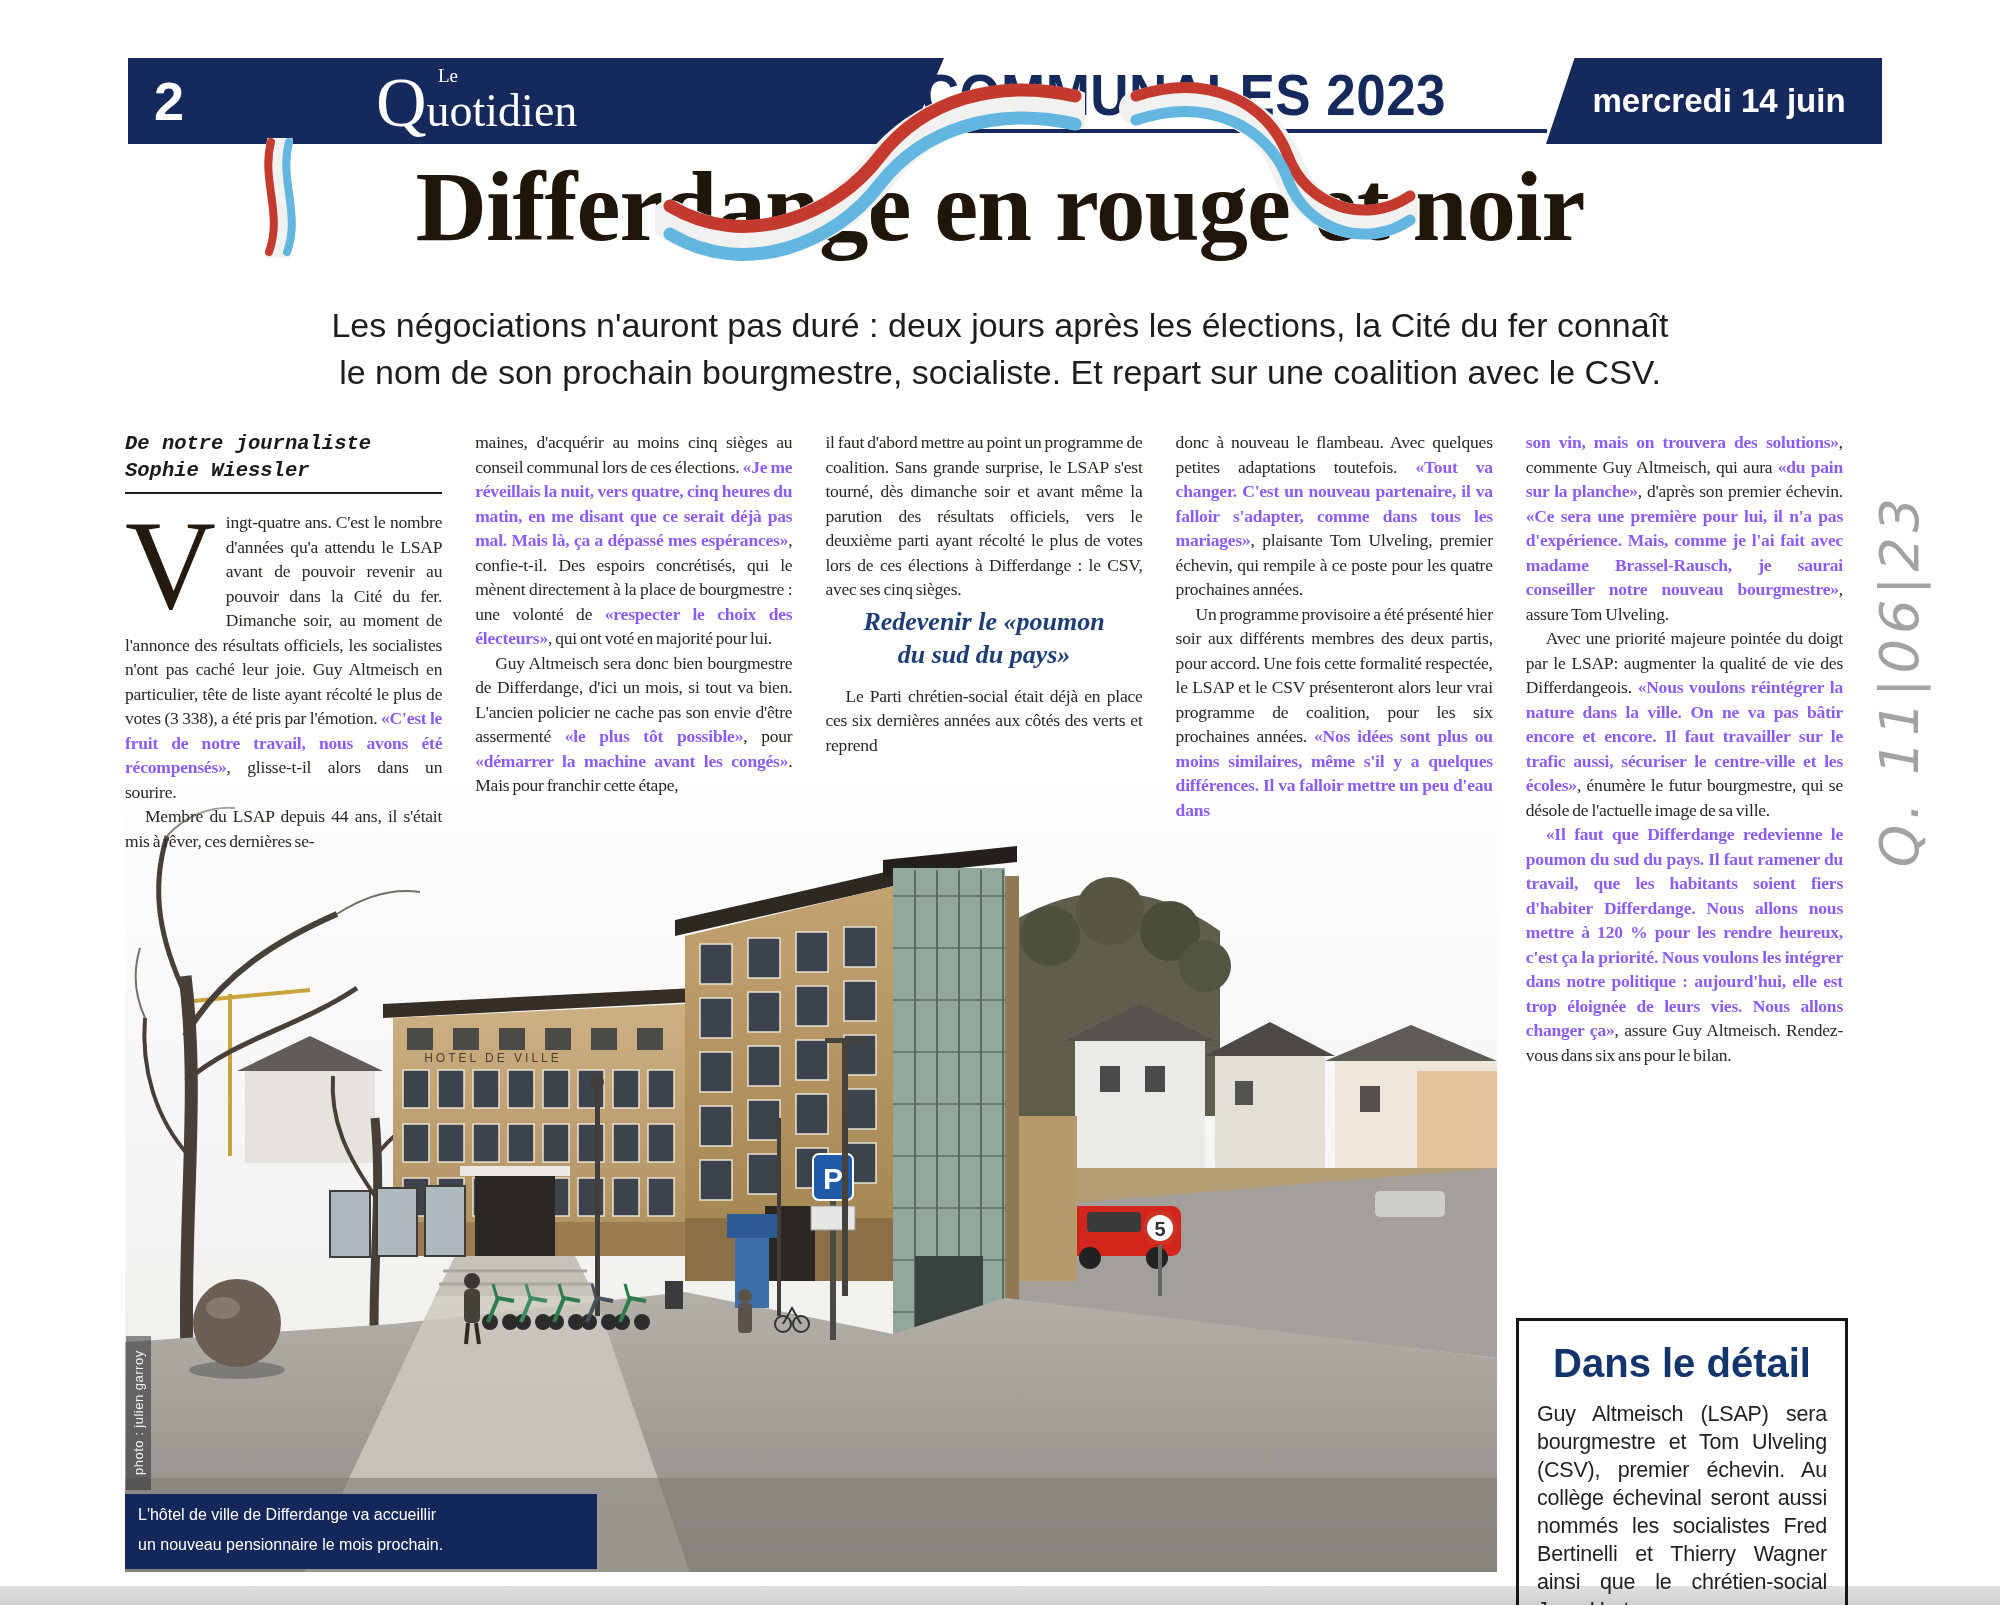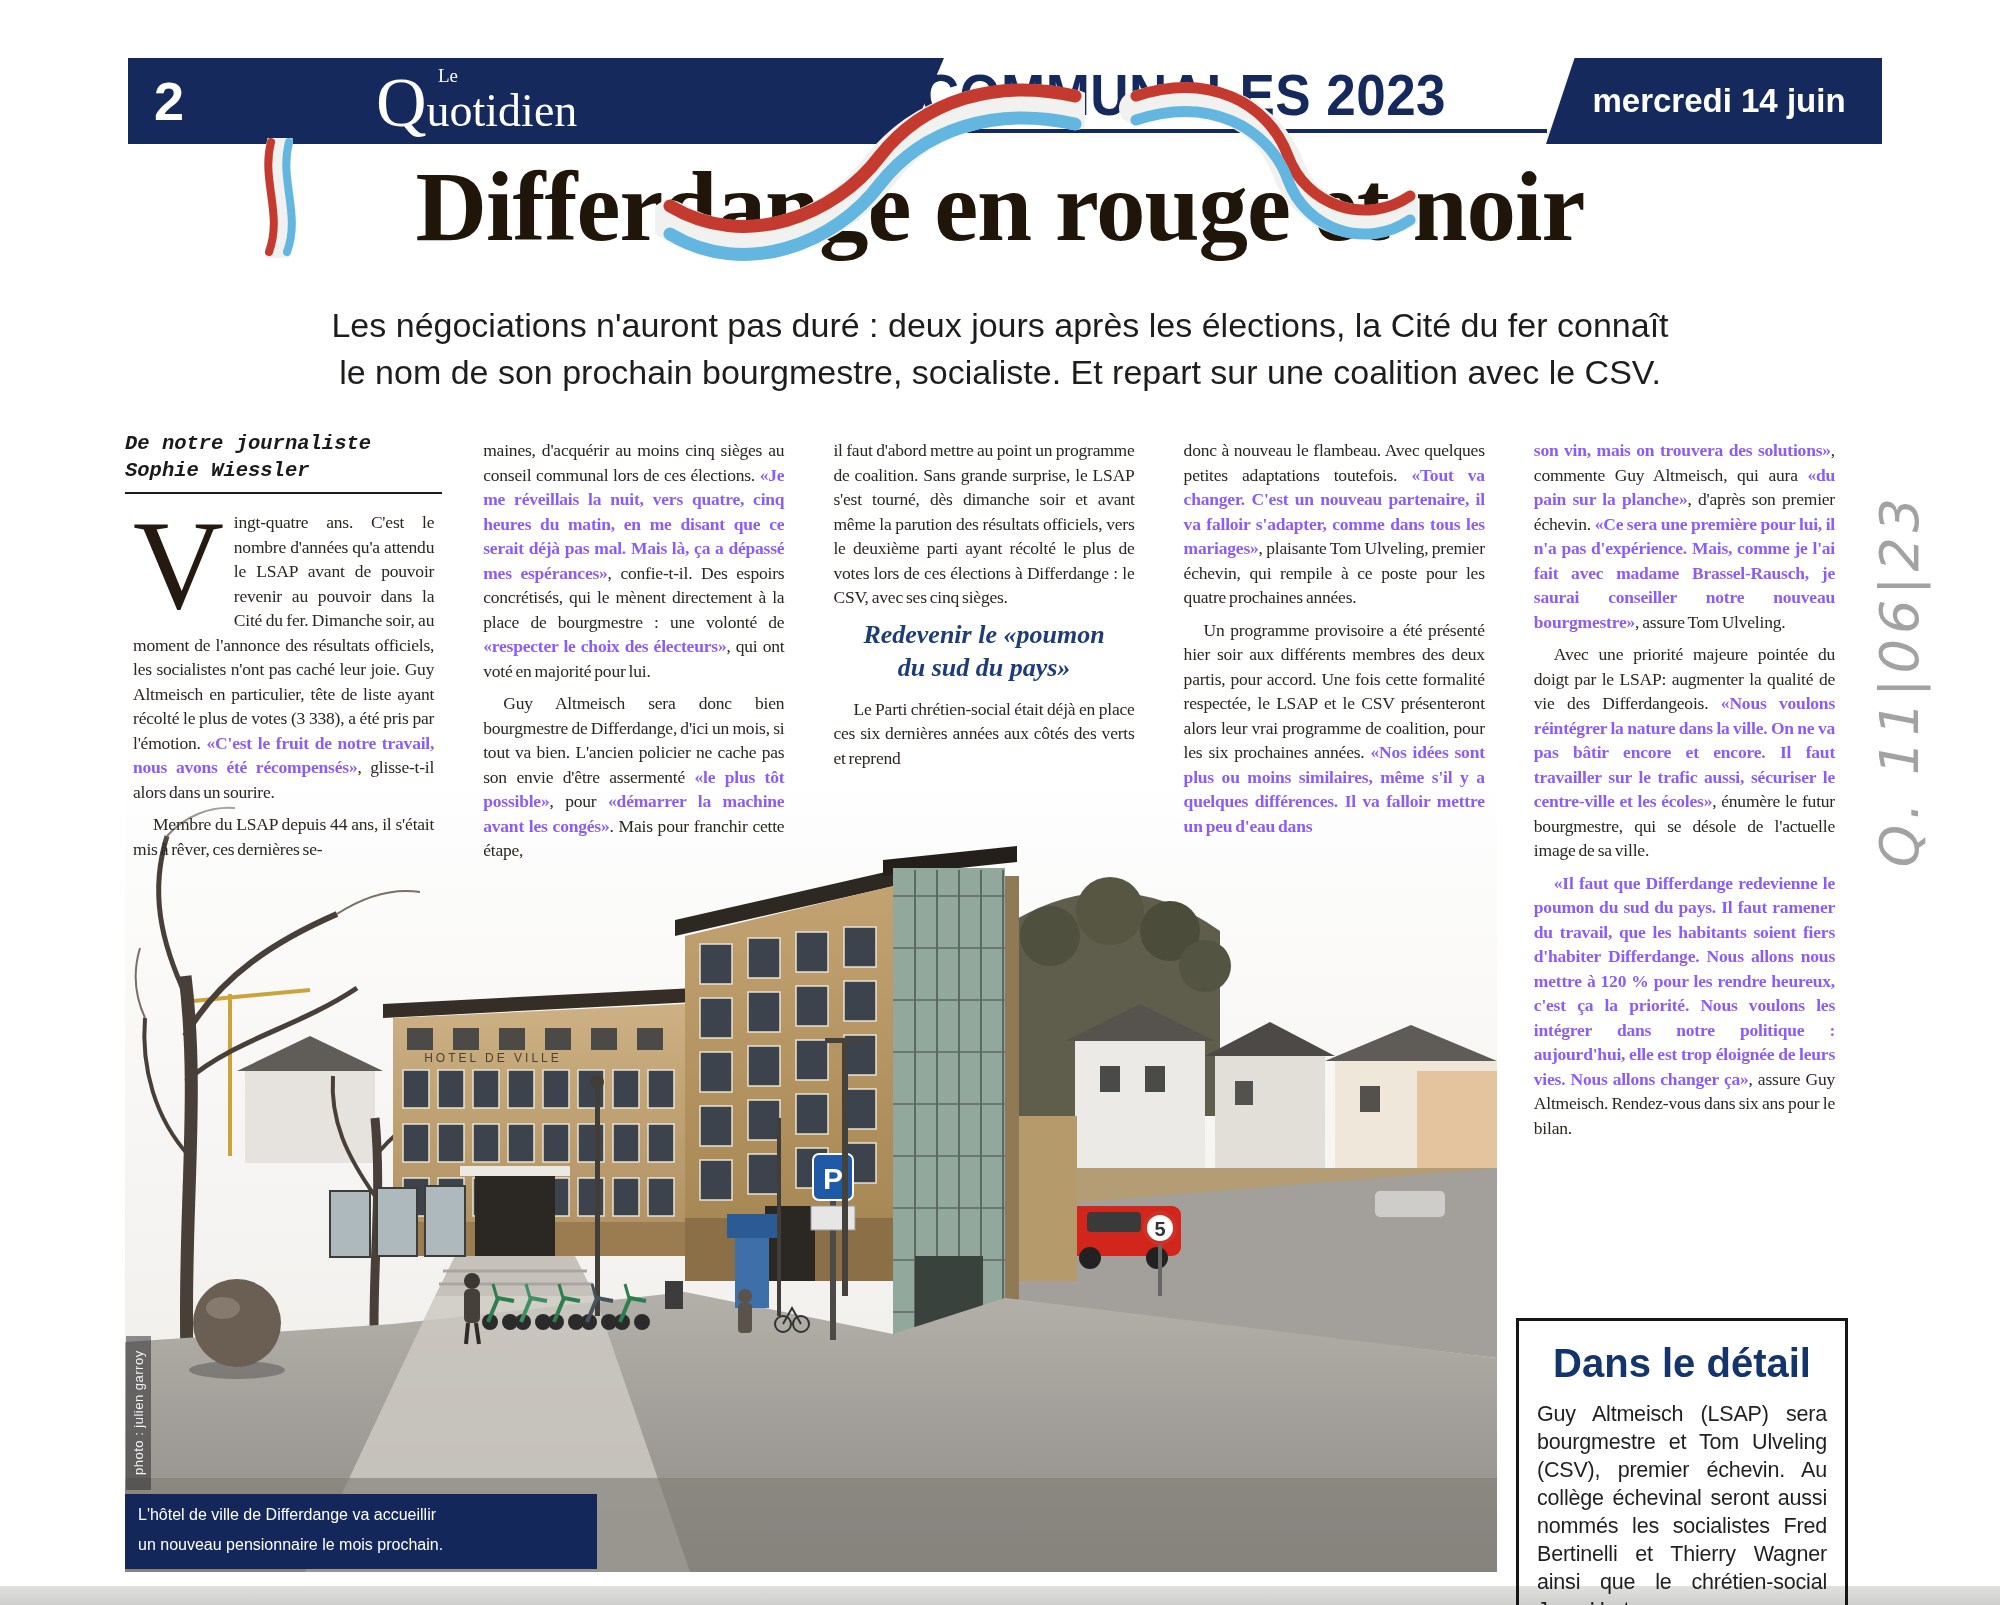--- a/index.html
+++ b/index.html
@@ -28,21 +28,21 @@
   
   .headline{position:absolute;left:200px;top:150px;width:1600px;text-align:center;
     font-family:"Liberation Serif",serif;font-weight:700;font-size:99px;color:#201509;
     letter-spacing:-1px;z-index:2;}
   .deck{position:absolute;left:200px;top:302px;width:1600px;text-align:center;
     font-size:34px;line-height:47px;color:#1d1d1b;z-index:2;}
   
   .columns{position:absolute;left:125px;top:430px;width:1718px;display:flex;gap:33px;z-index:2;}
   .col{flex:1;font-family:"Liberation Serif",serif;font-size:17.5px;line-height:24.5px;
     text-align:justify;color:#2a2620;letter-spacing:-.2px;word-spacing:-1.2px;}
-  .col p{margin:8px;}
+  .col p{margin:0;}
   .col p.indent{text-indent:20px;}
   .col .b{font-weight:700;color:#8b5cf6;}
   .byline{font-style:italic;font-weight:700;font-size:20.5px;line-height:27px;
     font-family:Liberation Mono, monospace;color:#1a1a1a;text-align:left;
     letter-spacing:0;word-spacing:0;}
   .byline-rule{height:2px;background:#1c1c1c;margin:8px 0 16px;}
   .dropcap{float:left;font-family:"Liberation Serif",serif;font-size:126px;line-height:100px;
     padding:6px 10px 0 0;color:#241a10;}
   .subhead{font-family:Liberation Serif, serif;font-style:italic;font-weight:700;
     font-size:26px;line-height:33px;color:var(--subhead-blue,#1d3d77);text-align:center;

